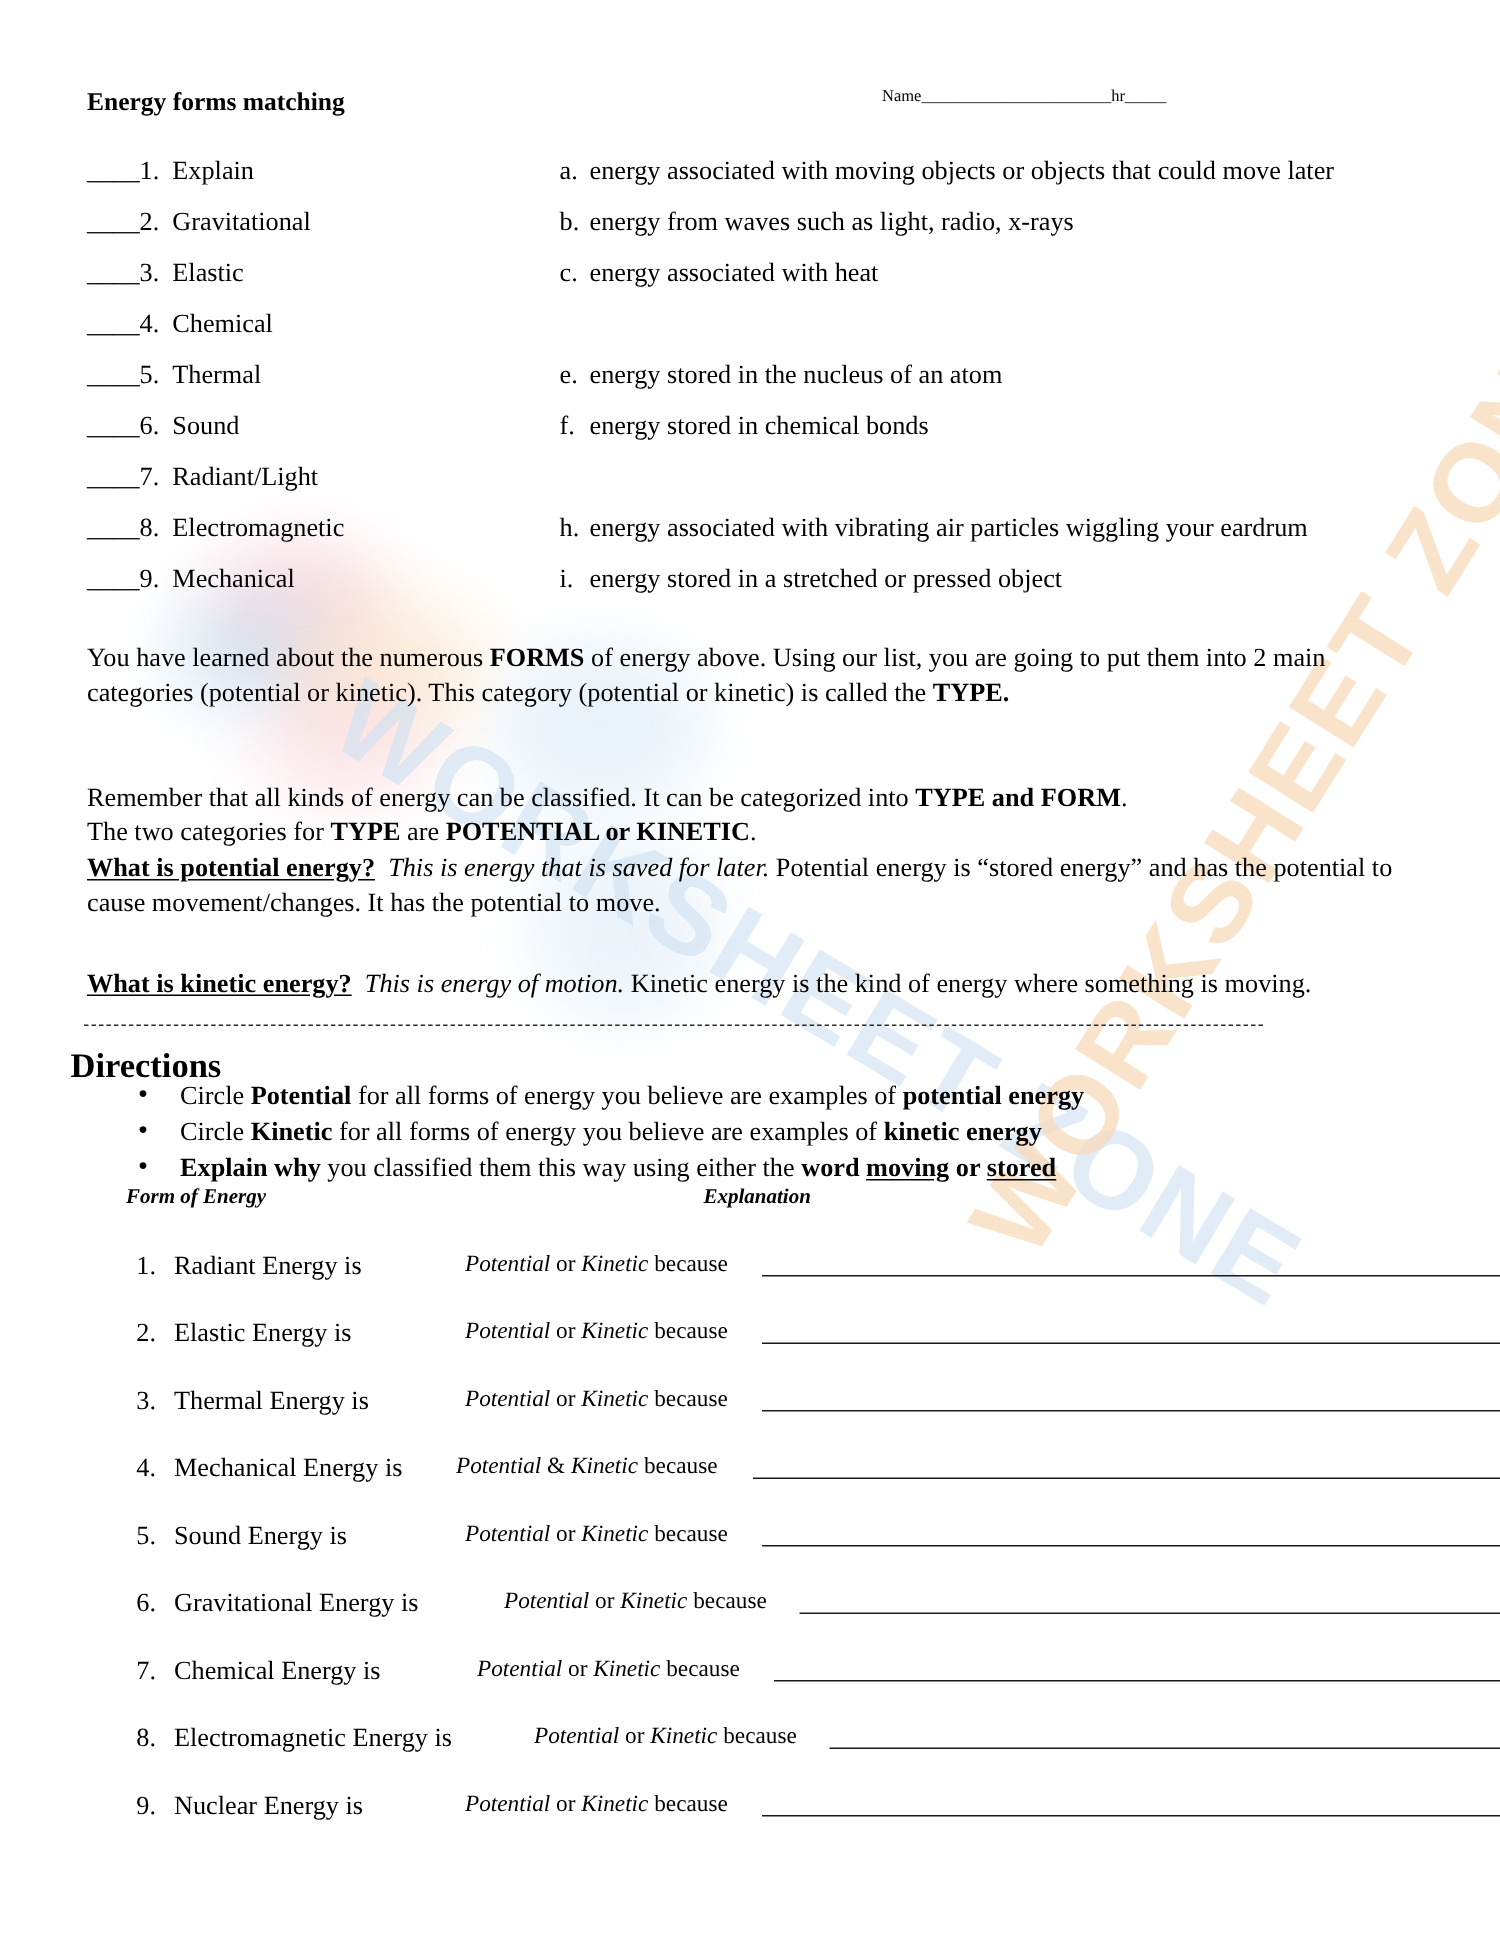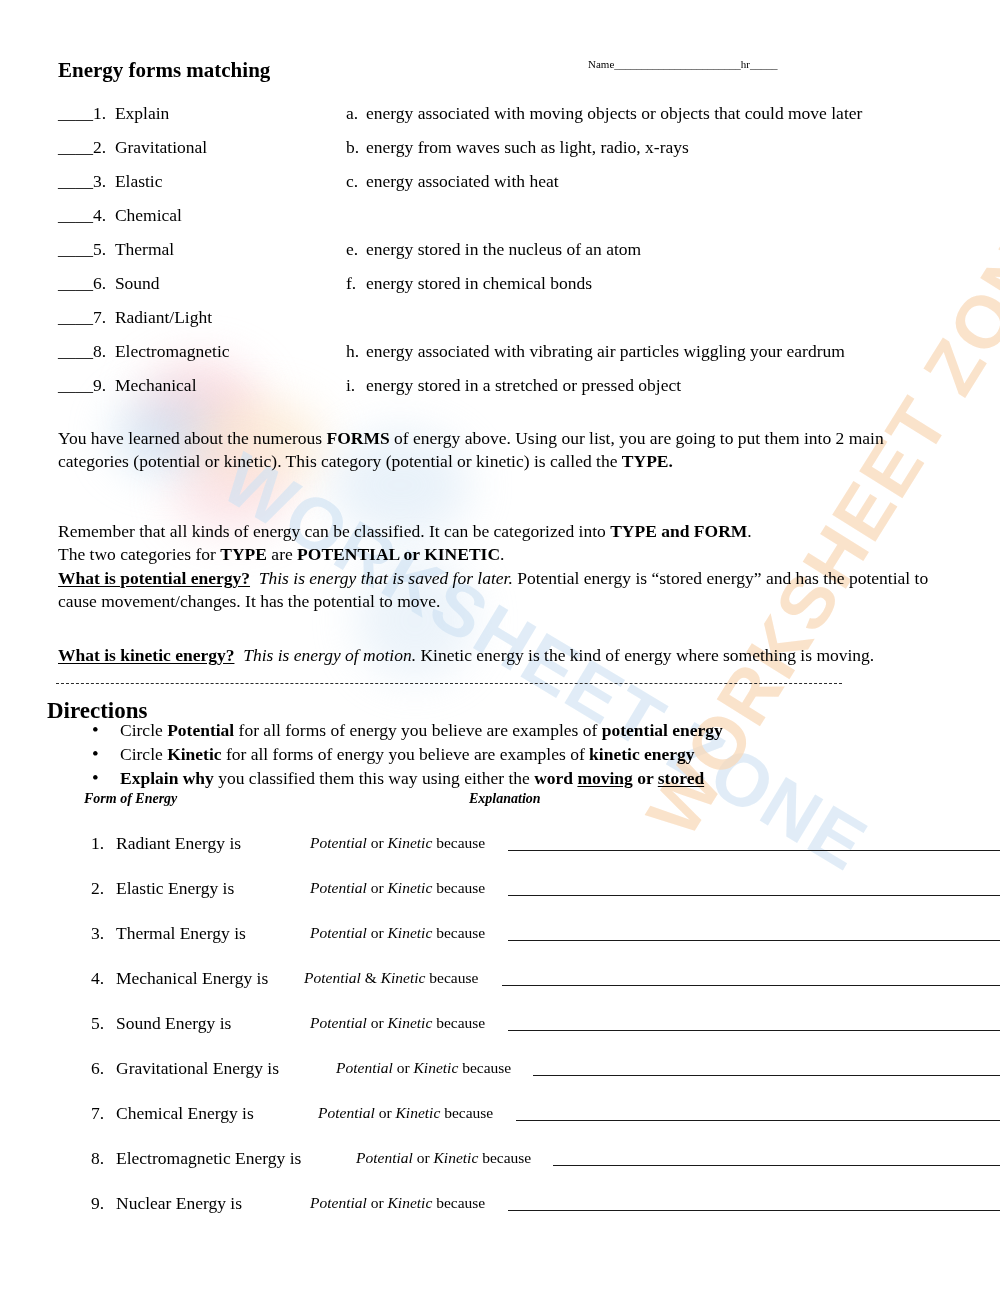--- a/index.html
+++ b/index.html
@@ -50,21 +50,21 @@
     top: 58px;
     left: 58px;
     right: 58px;
     height: 26px;
   }
   #doc-title {
     position: absolute;
     left: 0;
     top: 0;
     font-weight: bold;
-    font-size: 21px;
+    font-size: 17px;
   }
   #name-field {
     position: absolute;
     left: 530px;
     top: 0;
     font-size: 11px;
     white-space: nowrap;
   }
 
   
@@ -81,21 +81,21 @@
   }
   .match-left {
     position: absolute;
     left: 0;
     top: 0;
     white-space: nowrap;
   }
   .blank-short { letter-spacing: 0px; }
   .match-right {
     position: absolute;
-    left: 288px;
+    left: 315px;
     top: 0;
     white-space: nowrap;
   }
   .def-letter {
     display: inline-block;
     width: 20px;
   }
 
   
   .para {

